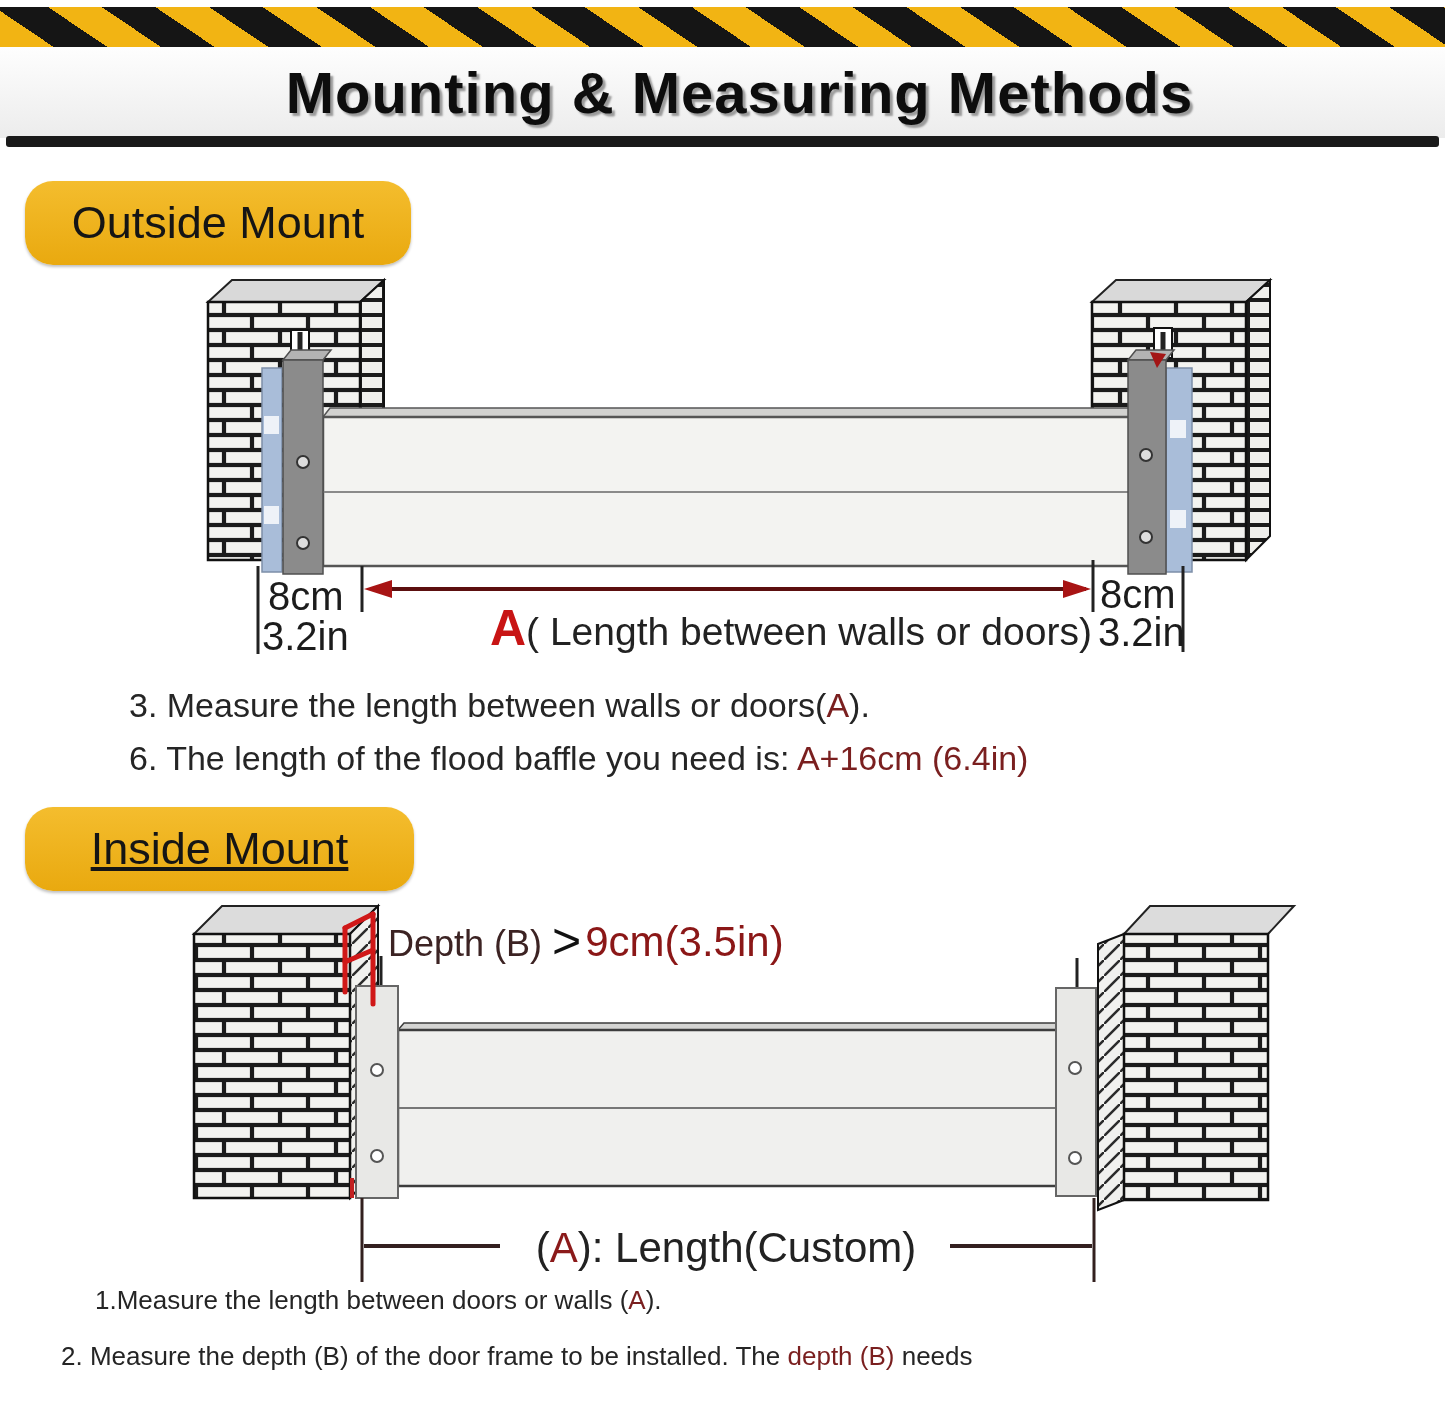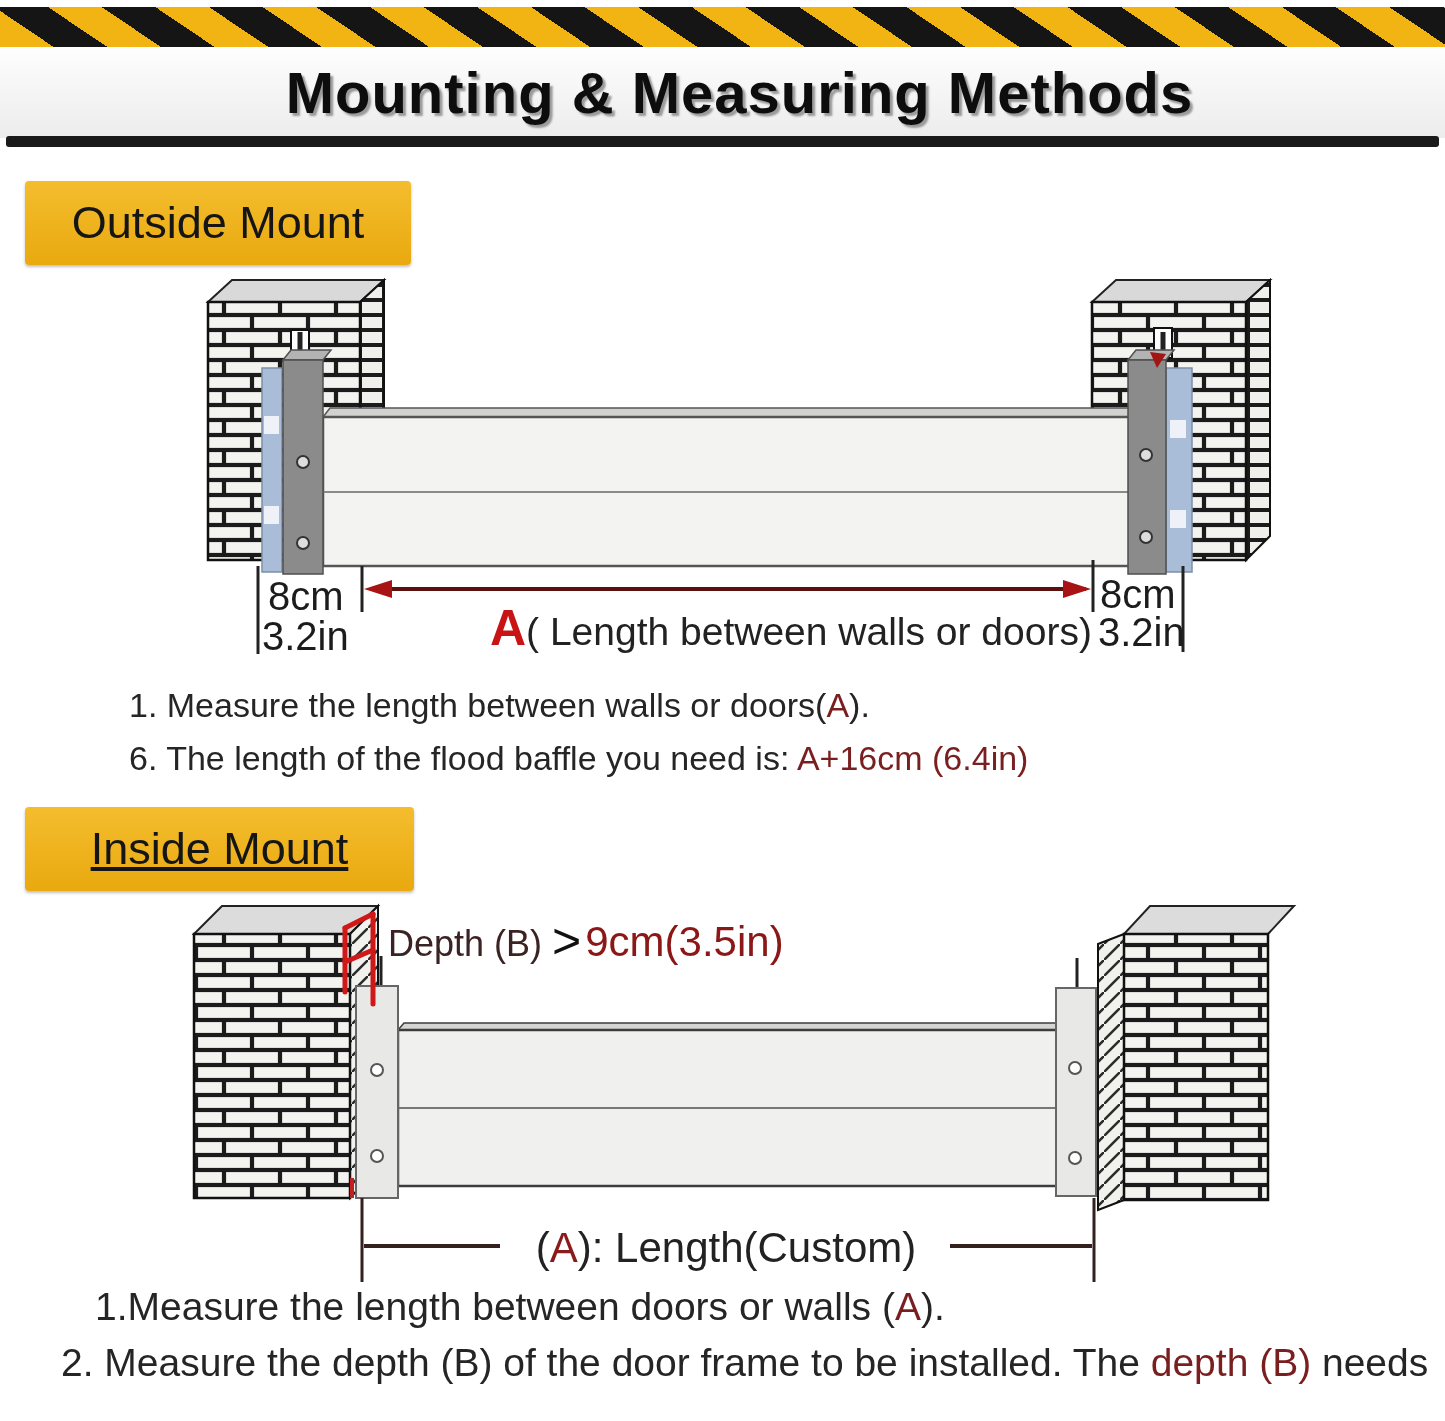--- a/index.html
+++ b/index.html
@@ -5,31 +5,31 @@
   html,body{margin:0;padding:0;background:#fff;}
   .page{position:relative;width:1445px;height:1421px;background:#ffffff;overflow:hidden;
         font-family:"Liberation Sans",sans-serif;color:#1c1c1c;}
   .caution-band{position:absolute;left:0;top:7px;width:1445px;height:40px;
         background:repeating-linear-gradient(34deg,#f2b413 0 30px,#151515 30px 60px);}
   .title-band{position:absolute;left:0;top:47px;width:1445px;height:91px;
         background:linear-gradient(180deg,#fefefe,#ececec);padding-left:17px;}
   .title-band h1{margin:0;text-align:center;line-height:92px;font-size:58px;font-weight:bold;
         color:#0d0d0d;letter-spacing:1px;text-shadow:3px 3px 2px #9a9a9a;}
   .title-rule{position:absolute;left:6px;top:136px;width:1433px;height:11px;background:#1a1a1a;border-radius:3px;}
-  .badge{position:absolute;background:linear-gradient(180deg,#f4bd2e,#e9a90f);border-radius:4px;
+  .badge{position:absolute;background:linear-gradient(180deg,#f4bd2e,#e9a90f);border-radius:28px;
         display:flex;align-items:center;justify-content:center;font-size:45px;color:#151515;
         box-shadow:0 2px 3px rgba(0,0,0,.25);}
   .badge-outside{left:25px;top:181px;width:386px;height:84px;}
   .badge-inside{left:25px;top:807px;width:389px;height:84px;text-decoration:underline;}
   .diagram-svg{position:absolute;left:0;top:0;width:1445px;height:1421px;}
   .steps{position:absolute;font-size:34px;color:#252525;white-space:nowrap;}
   .steps .line{height:53px;}
   .em{color:#7a1f1f;}
   #outside-steps{left:129px;top:686px;}
-  .bline{position:absolute;font-size:39px;color:#252525;white-space:nowrap;}
+  .bline{position:absolute;font-size:26px;color:#252525;white-space:nowrap;}
   #inside-step1{left:95px;top:1285px;}
   #inside-step2a{left:61px;top:1341px;}
   #inside-step2b{left:36px;top:1381px;}
   svg text{font-family:"Liberation Sans",sans-serif;}
 </style>
 </head>
 <body>
 
 <div class="page">
 
@@ -181,20 +181,20 @@
         <line x1="362" y1="1198" x2="362" y2="1282" stroke="#33201f" stroke-width="3"></line>
         <line x1="1094" y1="1198" x2="1094" y2="1282" stroke="#33201f" stroke-width="3"></line>
         <line x1="364" y1="1246" x2="500" y2="1246" stroke="#33201f" stroke-width="4"></line>
         <line x1="950" y1="1246" x2="1092" y2="1246" stroke="#33201f" stroke-width="4"></line>
         <text x="726" y="1262" text-anchor="middle" font-size="42" fill="#222"><tspan>(</tspan><tspan fill="#8b1a1a">A</tspan><tspan>): Length(Custom)</tspan></text>
       </g>
     </g>
   </svg>
 
   <div class="steps" id="outside-steps">
-    <div class="line"><span>1. Measure the length between walls or doors(</span><span class="em">A</span><span>).</span></div>
+    <div class="line"><span>3. Measure the length between walls or doors(</span><span class="em">A</span><span>).</span></div>
     <div class="line"><span>6. The length of the flood baffle you need is: </span><span class="em">A+16cm (6.4in)</span></div>
   </div>
 
   <div class="bline" id="inside-step1"><span>1.Measure the length between doors or walls (</span><span class="em">A</span><span>).</span></div>
   <div class="bline" id="inside-step2a"><span>2. Measure the depth (B) of the door frame to be installed. The </span><span class="em">depth (B)</span><span> needs</span></div>
 
 </div>
 
 </body></html>

